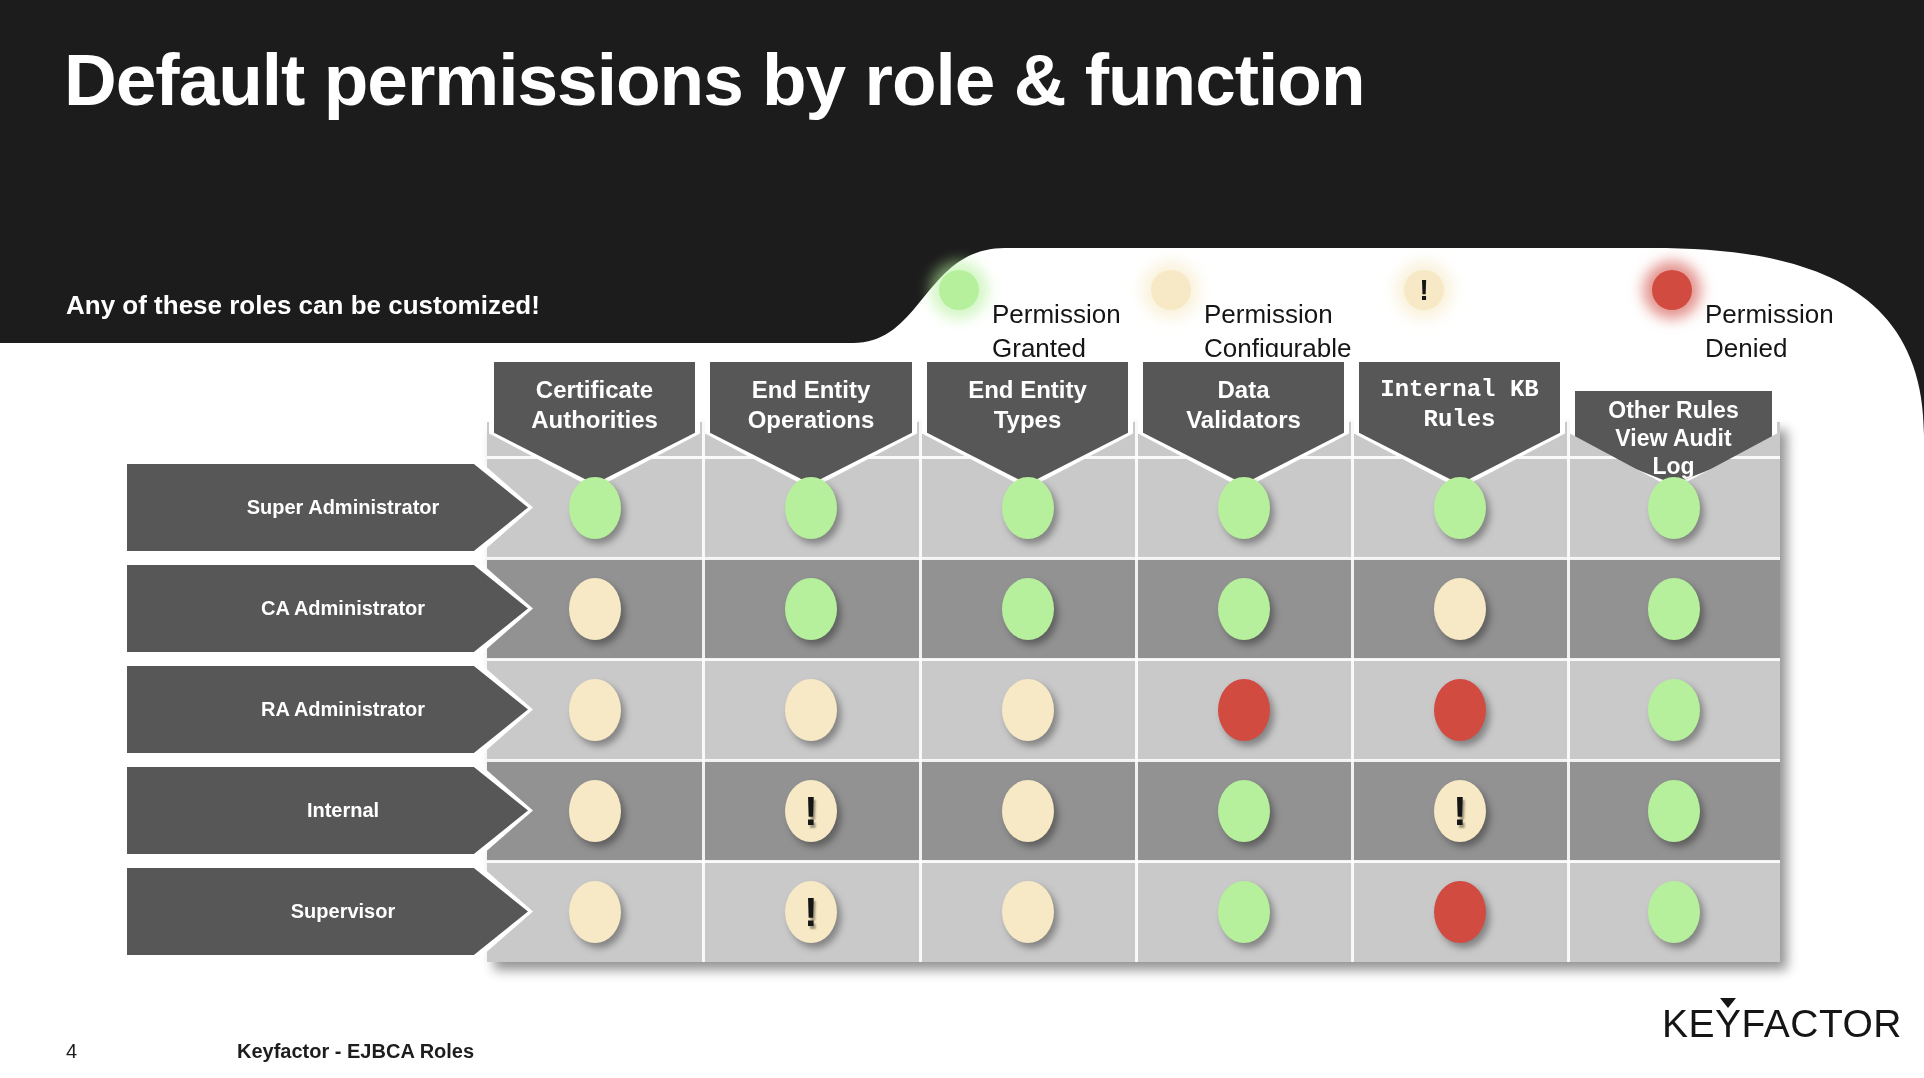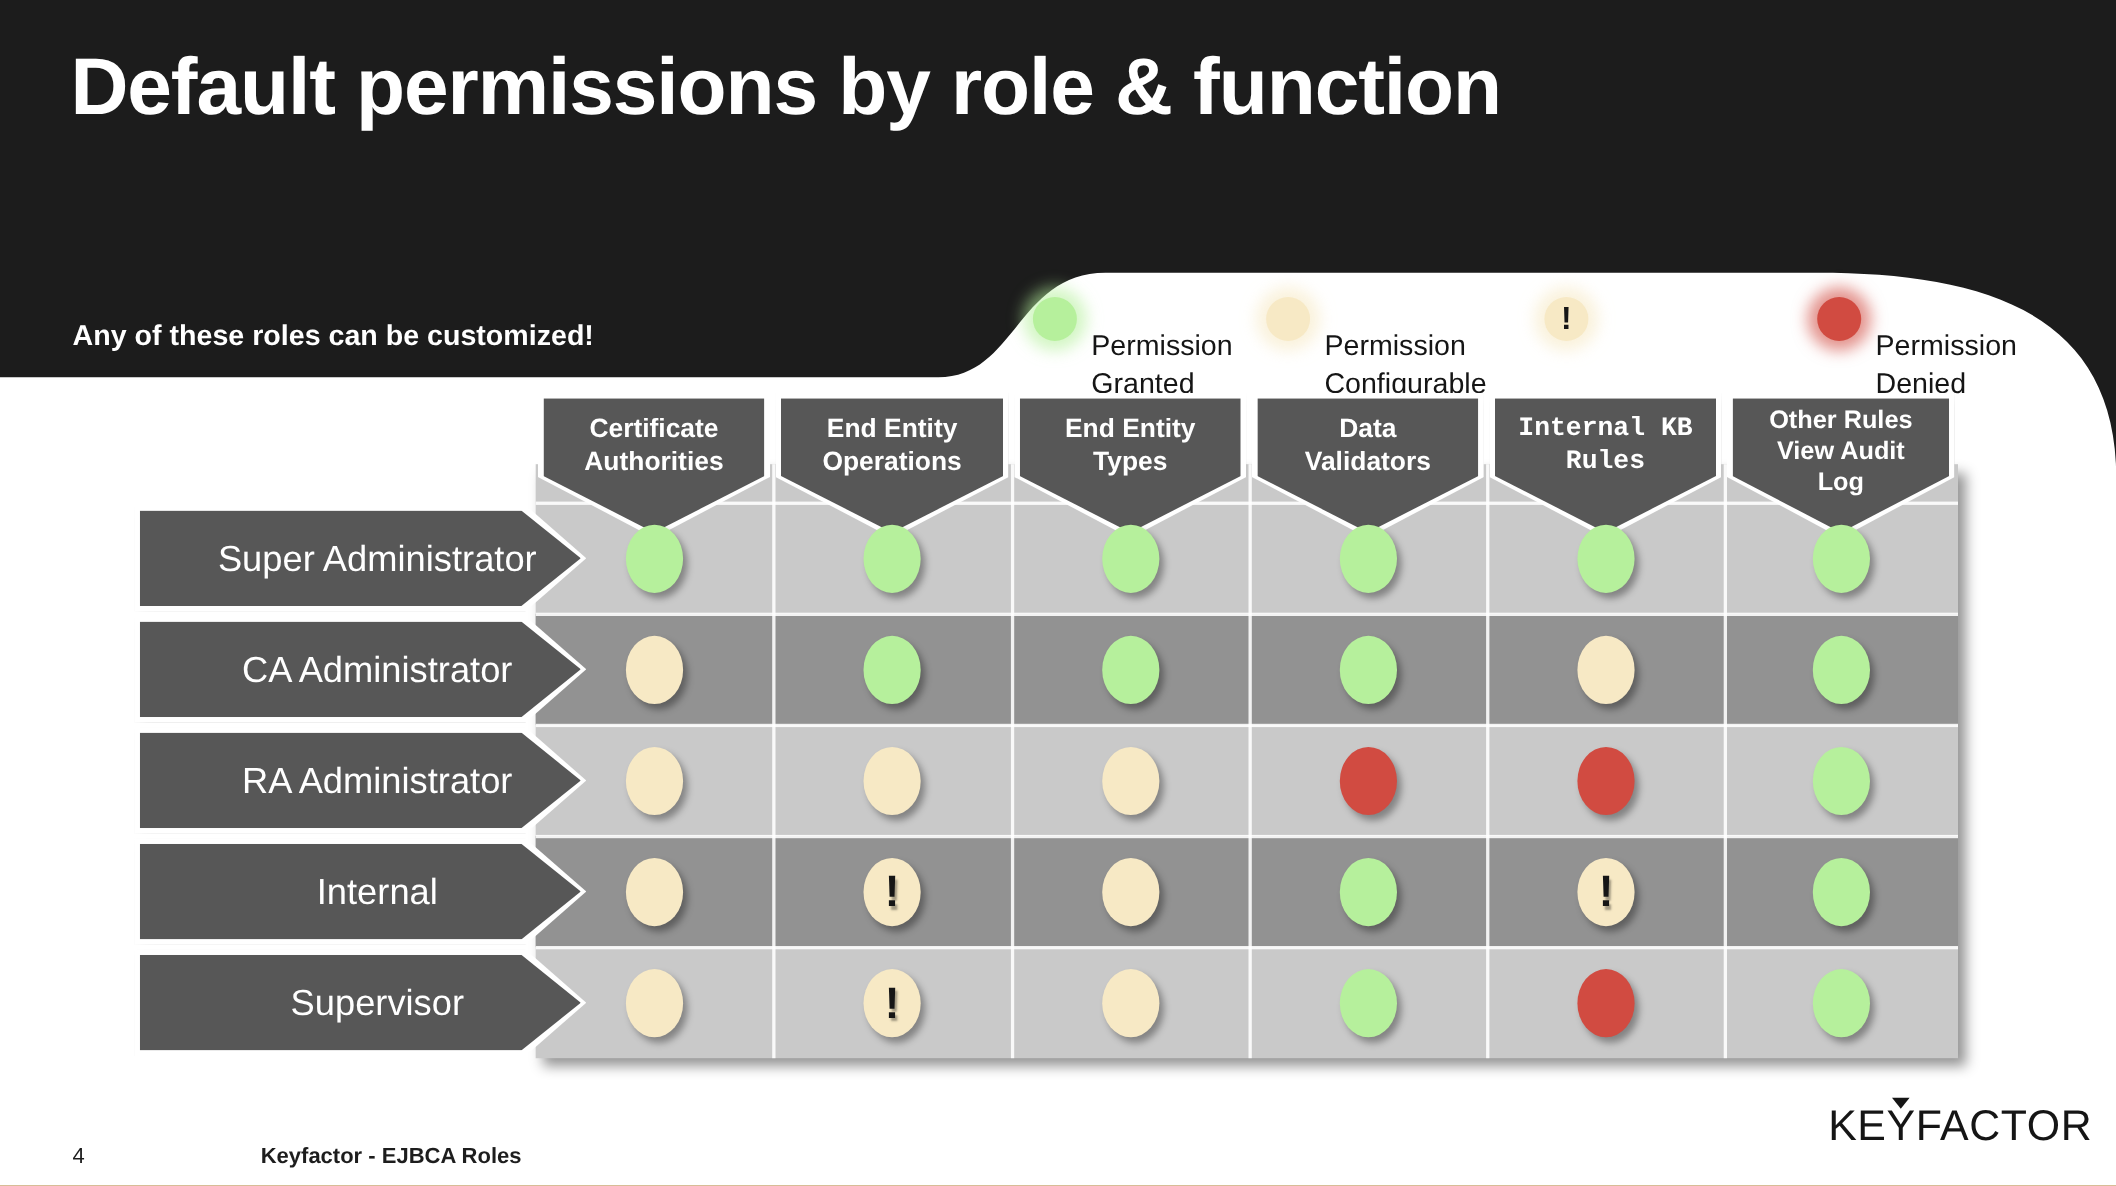--- a/index.html
+++ b/index.html
@@ -1,21 +1,21 @@
 <!DOCTYPE html>
 <html><head>
 <meta charset="utf-8">
 <style>
   * { margin:0; padding:0; box-sizing:border-box; }
   html,body { background:#ffffff; }
   body { font-family:"Liberation Sans", sans-serif; }
 
   .slide {
     position:relative; width:1924px; height:1078px;
-    background:#a16207; overflow:hidden;
+    background:#d946ef; overflow:hidden;
   }
 
   
   .black-bg {
     position:absolute; left:0; top:0; width:1924px; height:470px;
     background:#1c1c1c;
   }
   .card-shape { position:absolute; left:0; top:0; }
 
   .slide-title {
@@ -54,33 +54,33 @@
     position:absolute; top:357px; height:132px; background:#ffffff;
     clip-path:polygon(0 0, 100% 0, 100% 58%, 50% 100%, 0 58%);
     filter:drop-shadow(5px 6px 6px rgba(0,0,0,.45));
   }
   .col-head-inner {
     position:absolute; inset:5px; background:#575757;
     clip-path:polygon(0 0, 100% 0, 100% 58%, 50% 100%, 0 58%);
     color:#ffffff; text-align:center; font-size:24px; font-weight:700;
     line-height:30px; padding-top:13px;
   }
-  .col-head-inner.three-line { padding-top:5px; line-height:28px; font-size:23px; }
+  .col-head-inner.three-line { padding-top:5px; line-height:28px; font-size:23px;margin-top:29px; }
   .col-head-inner span { display:block; }
 
   .row-head {
     position:absolute; left:122px; width:411px; height:97px; background:#ffffff;
     clip-path:polygon(0 0, 86.5% 0, 100% 50%, 86.5% 100%, 0 100%);
     filter:drop-shadow(5px 6px 6px rgba(0,0,0,.45));
   }
   .row-head-inner {
     position:absolute; inset:5px; background:#575757;
     clip-path:polygon(0 0, 86.5% 0, 100% 50%, 86.5% 100%, 0 100%);
     display:flex; align-items:center; justify-content:center;
-    color:#ffffff; font-size:33px; font-weight:400; white-space:nowrap;padding-left:31px;
+    color:#ffffff; font-size:20px; font-weight:700; white-space:nowrap;padding-left:31px;
   }
 
   .cell-dot {
     position:absolute; width:52px; height:62px; border-radius:50%;
     box-shadow:4px 5px 7px rgba(0,0,0,.35);
     display:flex; align-items:center; justify-content:center;
     font-size:40px; font-weight:800; color:#161616;
   }
   .cell-dot.has-symbol { text-shadow:2px 3px 2px rgba(0,0,0,.35); }
 

